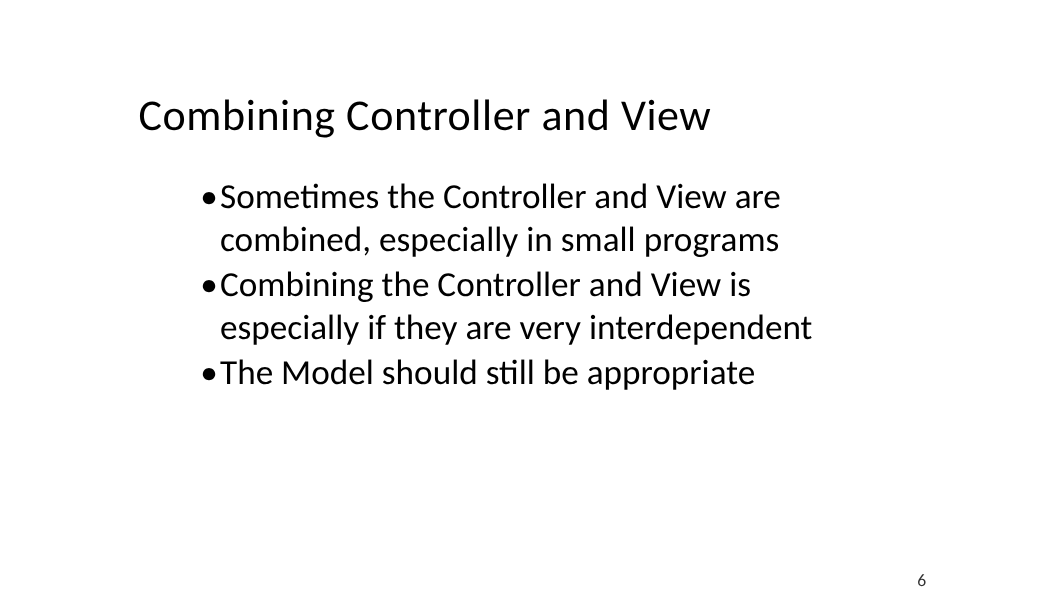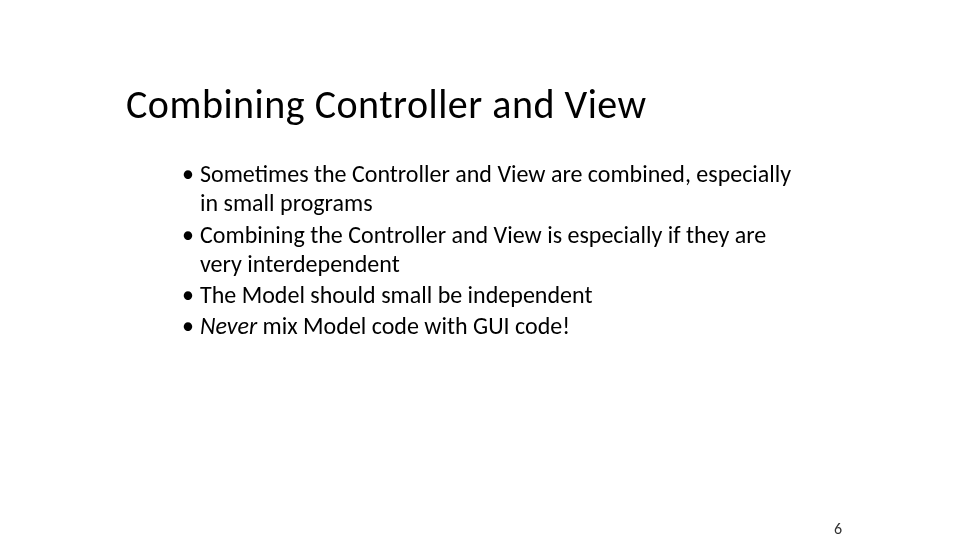--- a/index.html
+++ b/index.html
@@ -31,21 +31,21 @@
   .body {
     padding-left: 56px;
     max-width: 640px;
   }
   ul.bullets {
     list-style: none;
     margin: 0;
     padding: 0;
   }
   ul.bullets > li {
-    font-size: 24px;
+    font-size: 32px;
     line-height: 1.22;
     margin: 0 0 2px 0;
     position: relative;
     padding-left: 18px;
   }
   ul.bullets > li::before {
     content: "•";
     position: absolute;
     left: 0;
     top: 0;
@@ -62,19 +62,18 @@
 </head>
 <body>
 
 <div class="slide">
   <h1 class="title">Combining Controller and View</h1>
 
   <div class="body">
     <ul class="bullets">
       <li>Sometimes the Controller and View are combined, especially in small programs</li>
       <li>Combining the Controller and View is especially if they are very interdependent</li>
-      <li>The Model should small be independent</li>
-      <li><span class="italic">Never</span><span> mix Model code with GUI code!</span></li>
+      <li>The Model should still be appropriate</li>
     </ul>
   </div>
 
   <div class="pageno">6</div>
 </div>
 
 </body></html>

